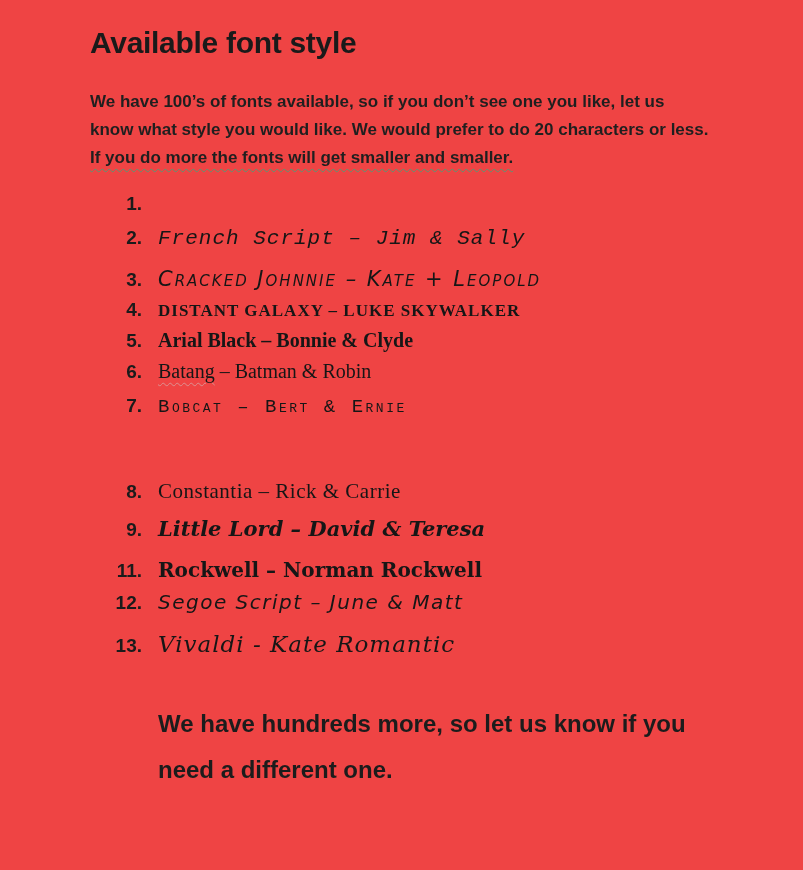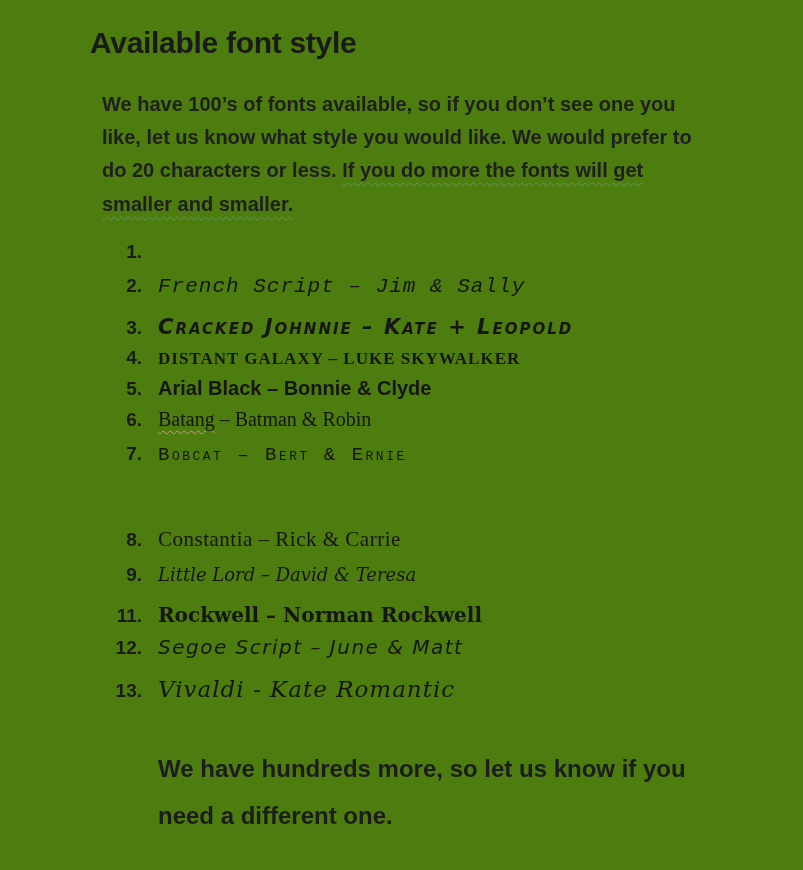--- a/index.html
+++ b/index.html
@@ -1,26 +1,26 @@
 <!DOCTYPE html>
 <html><head>
 <meta charset="utf-8">
 <style>
   html, body { margin:0; padding:0; background:#ffffff; }
   .page {
-    width:803px; height:870px; background:#4d7c0f; color:#1b1b1b;
+    width:803px; height:870px; background:#ef4444; color:#1b1b1b;
     box-sizing:border-box; padding:26px 92px 0 90px; overflow:hidden;
     font-family:"Liberation Sans", sans-serif;
   }
   .title {
     font-size:30px; font-weight:700; margin:0 0 28px 0; color:#1a1a1a;
     letter-spacing:-0.3px; font-family:"Liberation Sans", sans-serif;
   }
   .intro {
-    font-size:20px; font-weight:700; line-height:1.66; margin:0 0 20px 12px;
+    font-size:17px; font-weight:700; line-height:1.66; margin:0 0 20px 0;
     max-width:630px; color:#1f1f1f;
   }
   .squiggle-green {
     text-decoration-line:underline; text-decoration-style:wavy;
     text-decoration-color:#5b9472; text-decoration-thickness:1px;
     text-underline-offset:5px;
   }
   .squiggle-red {
     text-decoration-line:underline; text-decoration-style:wavy;
     text-decoration-color:#dc9090; text-decoration-thickness:1px;
@@ -31,27 +31,27 @@
   .num {
     flex:0 0 40px; text-align:right; margin-right:16px;
     font-family:"Liberation Sans", sans-serif; font-size:19px; font-weight:700;
     color:#1b1b1b; letter-spacing:0;
   }
   .sample { color:#161616; }
 
   
   .f-copperplate { font-family:"Liberation Sans", sans-serif; font-variant:small-caps; font-weight:700; font-size:21px; letter-spacing:1.5px; }
   .f-french      { font-family:Liberation Mono, monospace; font-style:italic; font-size:21px; letter-spacing:1px; }
-  .f-cracked     { font-family:"DejaVu Sans", sans-serif; font-variant:small-caps; font-style:italic; font-weight:700; font-size:21px; letter-spacing:2px; }
+  .f-cracked     { font-family:"DejaVu Sans", sans-serif; font-variant:small-caps; font-style:italic; font-weight:400; font-size:21px; letter-spacing:2px; }
   .f-galaxy      { font-family:Liberation Serif, serif; text-transform:uppercase; font-weight:800; font-size:17px; letter-spacing:1px; }
-  .f-arialblack  { font-family:Liberation Sans, sans-serif; font-weight:900; font-size:20px; }
+  .f-arialblack  { font-family:Liberation Serif, serif; font-weight:900; font-size:20px; }
   .f-batang      { font-family:"Liberation Serif", serif; font-size:20px; }
   .f-bobcat      { font-family:Liberation Mono, monospace; font-variant:small-caps; font-size:19px; font-weight:500; letter-spacing:2.5px; }
   .f-constantia  { font-family:"Liberation Serif", serif; font-size:21px; letter-spacing:0.5px;margin-top:44px; }
-  .f-littlelord  { font-family:"DejaVu Serif", serif; font-weight:400; font-style:italic; font-size:18px; }
+  .f-littlelord  { font-family:"DejaVu Serif", serif; font-weight:700; font-style:italic; font-size:21px; }
   .f-nasa        { font-family:"DejaVu Sans", sans-serif; text-transform:uppercase; font-weight:700; font-size:19px; letter-spacing:2px; }
   .f-rockwell    { font-family:"DejaVu Serif", serif; font-weight:700; font-size:20px; }
   .f-segoescript { font-family:"DejaVu Sans", sans-serif; font-style:italic; font-size:20px; letter-spacing:1.5px; }
   .f-vivaldi     { font-family:"DejaVu Serif", serif; font-style:italic; font-size:23px; letter-spacing:1px; }
 
   
   .gap-s { margin-bottom:8px; }
   .gap-m { margin-bottom:12px; }
   .gap-l { margin-bottom:17px; }
 

